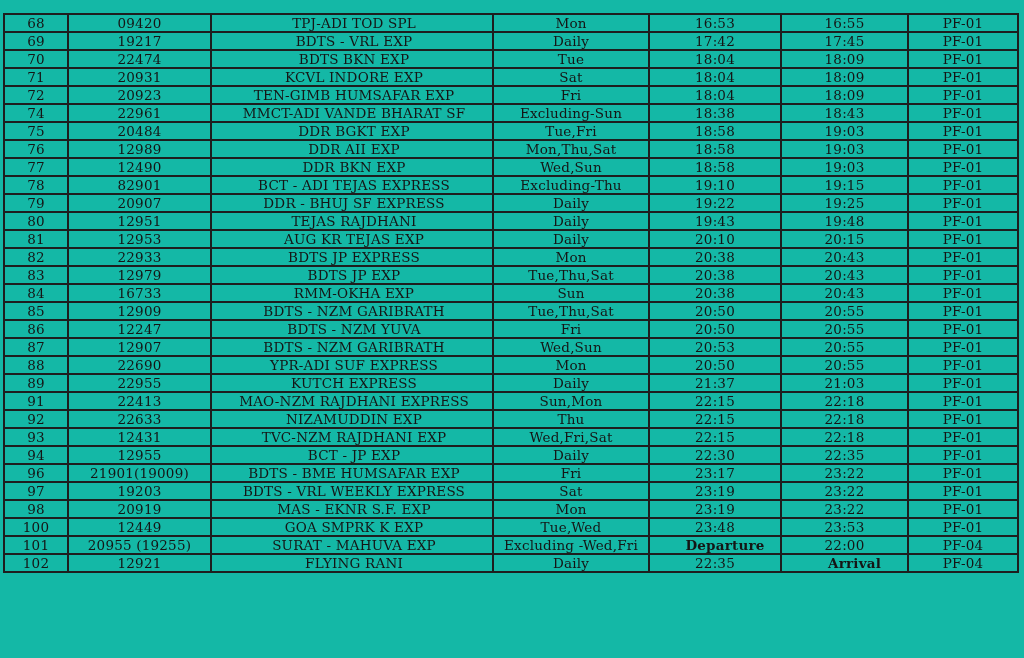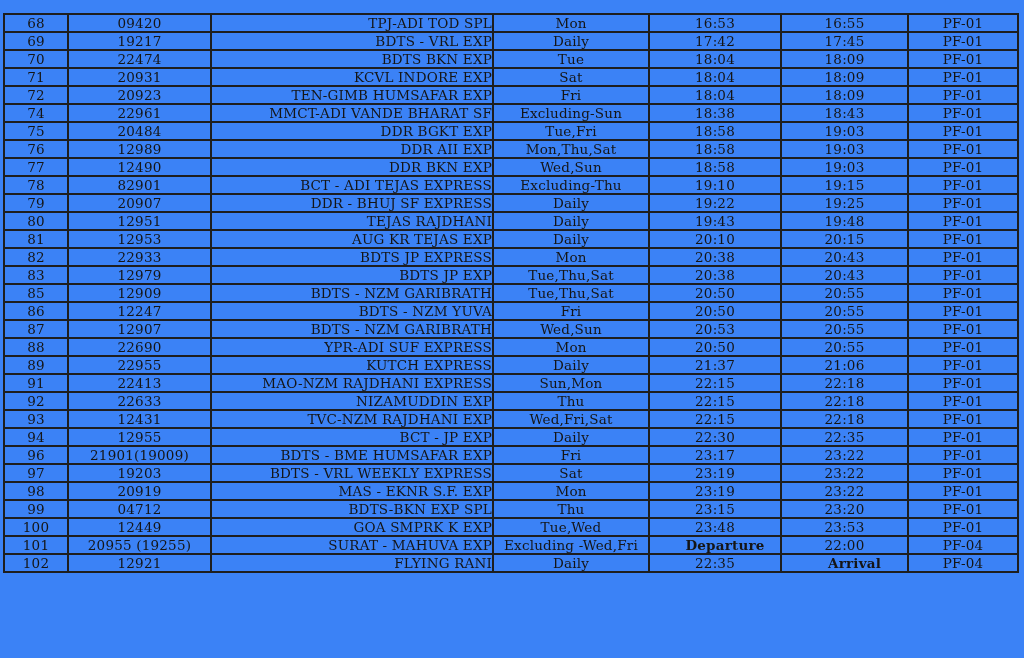--- a/index.html
+++ b/index.html
@@ -8,21 +8,21 @@
     background: #ffffff;
     width: 1024px;
     height: 658px;
     overflow: hidden;
     font-family: "DejaVu Serif", serif;
   }
   .page {
     position: relative;
     width: 1024px;
     height: 658px;
-    background: #3b82f6;
+    background: #14b8a6;
   }
   table.timetable {
     position: absolute;
     left: 3px;
     top: 13px;
     width: 1014px;
     border-collapse: collapse;
     table-layout: fixed;
   }
   table.timetable td {
@@ -32,21 +32,21 @@
     padding: 0;
     font-size: 13.5px;
     letter-spacing: 0.2px;
     color: #151515;
     text-align: center;
     white-space: nowrap;
     overflow: hidden;
     font-family: "DejaVu Serif", serif;
   }
   table.timetable td.name-col {
-    text-align: right;
+    text-align: center;
     padding-left: 4px;
   }
   table.timetable td.bold {
     font-weight: bold;
     padding-left: 20px;
   }
 </style>
 </head>
 <body>
 
@@ -191,20 +191,29 @@
         <tr>
           <td>83</td>
           <td>12979</td>
           <td class="name-col">BDTS JP EXP</td>
           <td>Tue,Thu,Sat</td>
           <td>20:38</td>
           <td>20:43</td>
           <td>PF-01</td>
         </tr>
         <tr>
+          <td>84</td>
+          <td>16733</td>
+          <td class="name-col">RMM-OKHA EXP</td>
+          <td>Sun</td>
+          <td>20:38</td>
+          <td>20:43</td>
+          <td>PF-01</td>
+        </tr>
+        <tr>
           <td>85</td>
           <td>12909</td>
           <td class="name-col">BDTS - NZM GARIBRATH</td>
           <td>Tue,Thu,Sat</td>
           <td>20:50</td>
           <td>20:55</td>
           <td>PF-01</td>
         </tr>
         <tr>
           <td>86</td>
@@ -232,21 +241,21 @@
           <td>20:50</td>
           <td>20:55</td>
           <td>PF-01</td>
         </tr>
         <tr>
           <td>89</td>
           <td>22955</td>
           <td class="name-col">KUTCH EXPRESS</td>
           <td>Daily</td>
           <td>21:37</td>
-          <td>21:06</td>
+          <td>21:03</td>
           <td>PF-01</td>
         </tr>
         <tr>
           <td>91</td>
           <td>22413</td>
           <td class="name-col">MAO-NZM RAJDHANI EXPRESS</td>
           <td>Sun,Mon</td>
           <td>22:15</td>
           <td>22:18</td>
           <td>PF-01</td>
@@ -296,29 +305,20 @@
           <td>23:22</td>
           <td>PF-01</td>
         </tr>
         <tr>
           <td>98</td>
           <td>20919</td>
           <td class="name-col">MAS - EKNR S.F. EXP</td>
           <td>Mon</td>
           <td>23:19</td>
           <td>23:22</td>
-          <td>PF-01</td>
-        </tr>
-        <tr>
-          <td>99</td>
-          <td>04712</td>
-          <td class="name-col">BDTS-BKN EXP SPL</td>
-          <td>Thu</td>
-          <td>23:15</td>
-          <td>23:20</td>
           <td>PF-01</td>
         </tr>
         <tr>
           <td>100</td>
           <td>12449</td>
           <td class="name-col">GOA SMPRK K EXP</td>
           <td>Tue,Wed</td>
           <td>23:48</td>
           <td>23:53</td>
           <td>PF-01</td>

